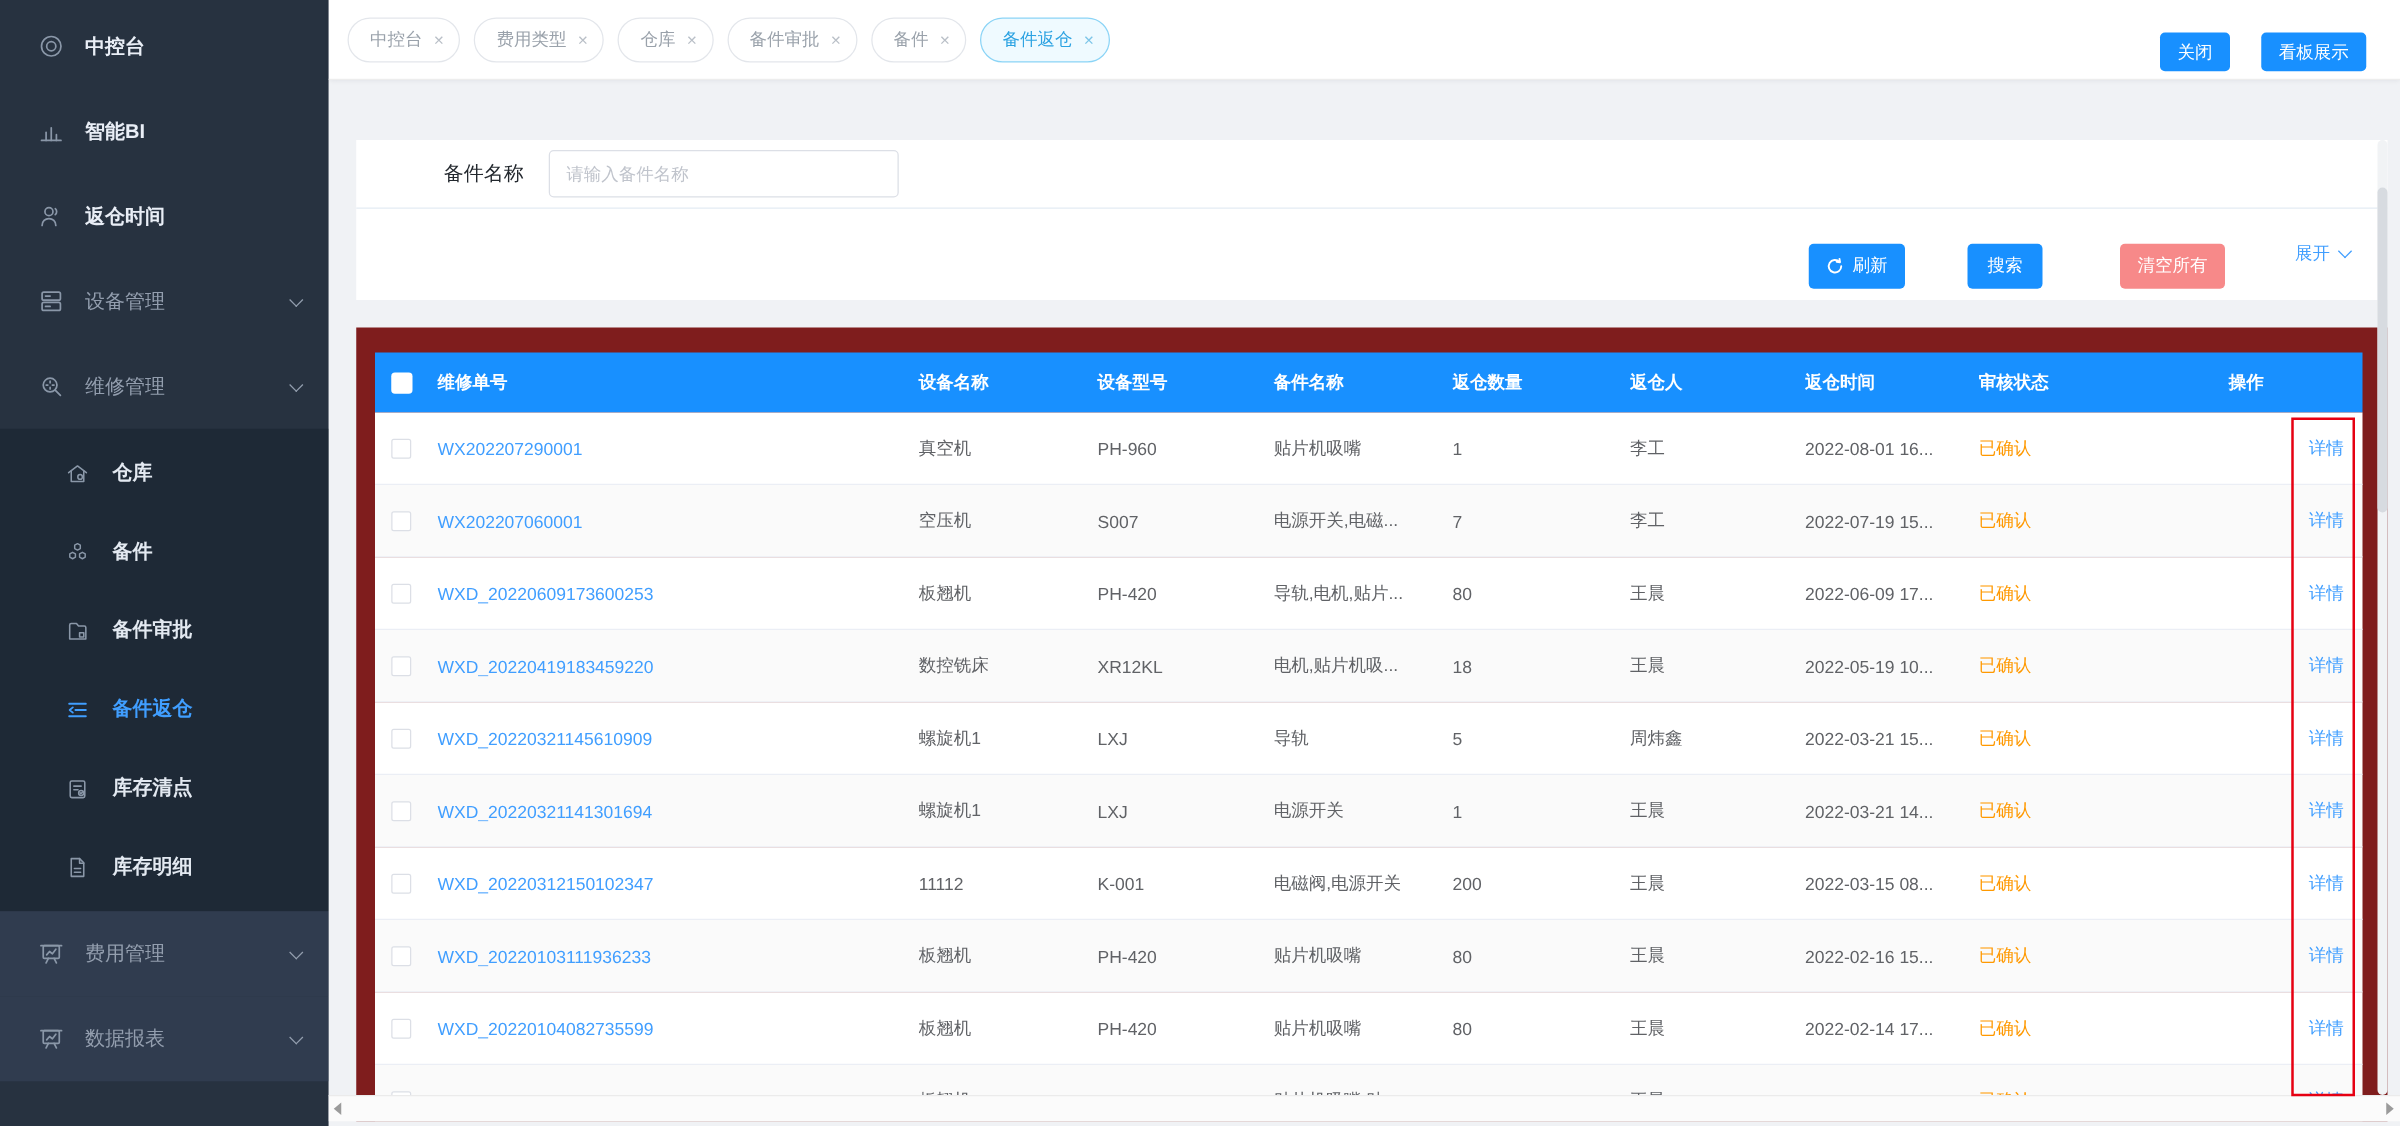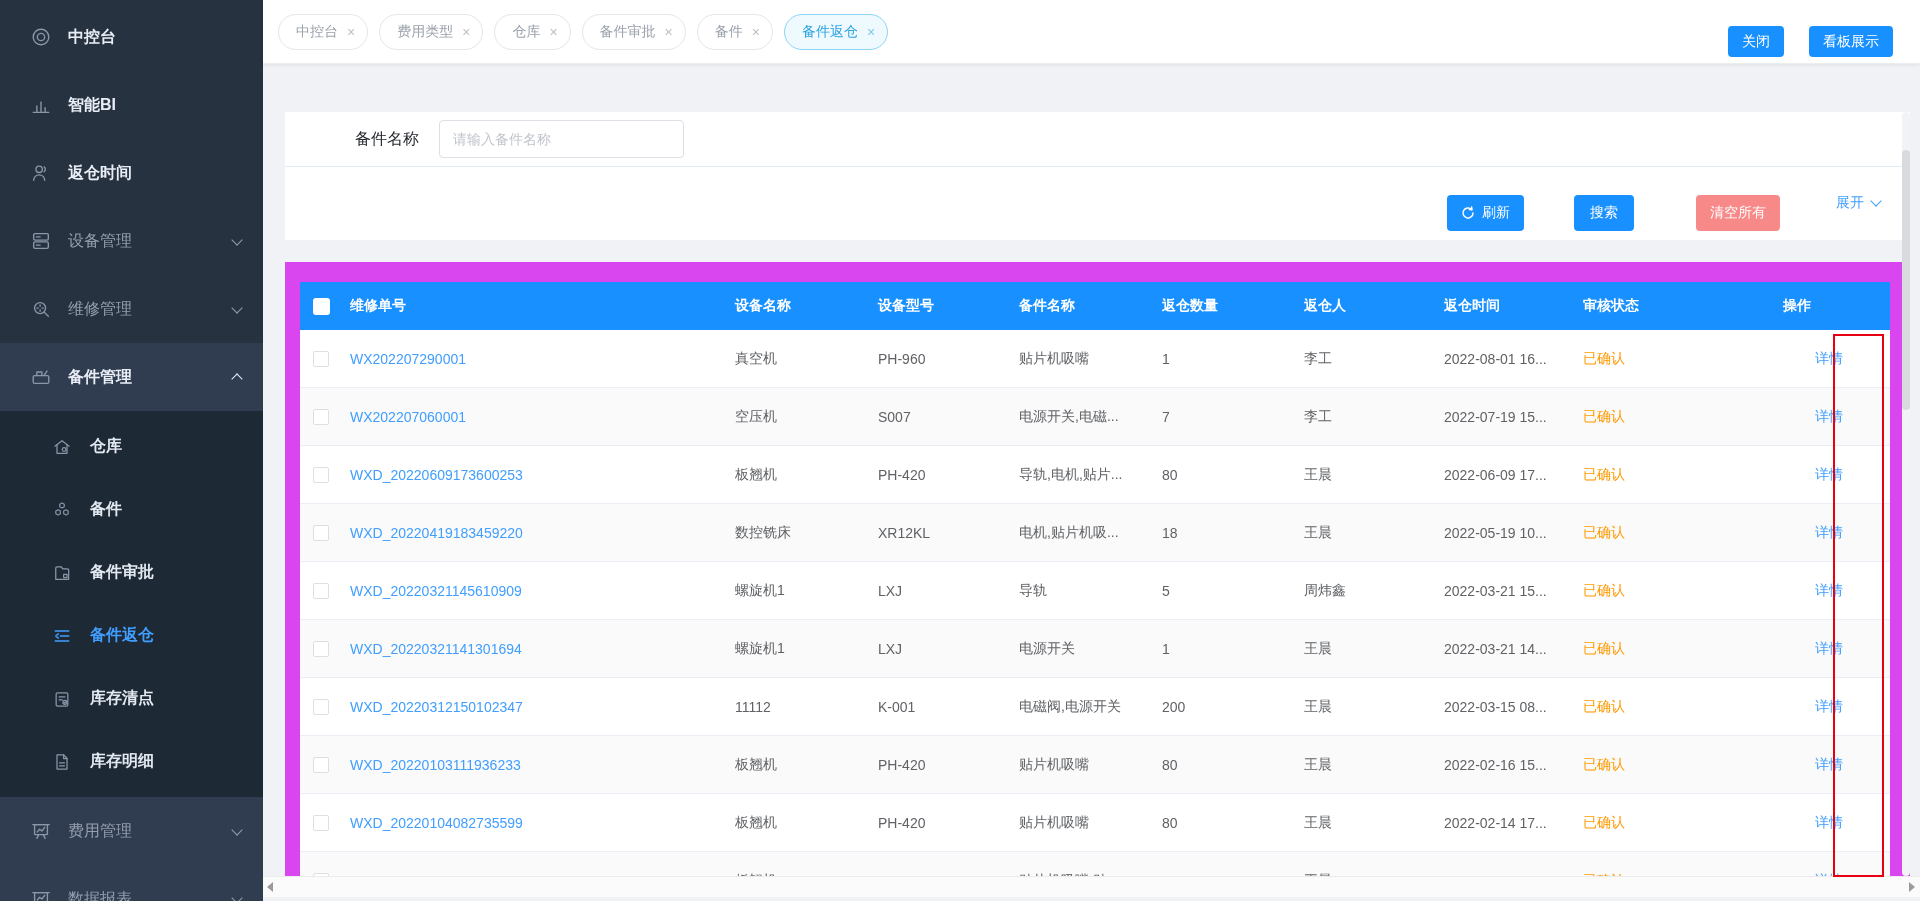--- a/index.html
+++ b/index.html
@@ -46,49 +46,49 @@
   .btn { border:none; border-radius:4px; background:var(--primary,#1890ff); color:#fff; font-size:14px;
          cursor:pointer; font-family:inherit;margin-top:20px; }
   .topbar-buttons .btn { height:31px; padding:0 14px; }
 
   
   .content { position:absolute; left:263px; top:64px; width:1657px; height:837px; background:#f0f2f5; }
 
   .card-search { position:absolute; left:22px; top:48px; width:1625px; height:128px; background:#fff; }
   .filter-row { height:54px; display:flex; align-items:center; padding-left:70px; }
   .filter-label { font-size:16px; color:#23282e; margin-right:20px; }
-  .filter-input { width:245px; height:38px; border:1px solid #dcdfe6; border-radius:4px; padding:0 13px;
+  .filter-input { width:280px; height:38px; border:1px solid #dcdfe6; border-radius:4px; padding:0 13px;
                   font-size:14px; color:#606266; font-family:inherit; outline:none; }
   .filter-input::placeholder { color:#c0c4cc; }
   .card-divider { height:1px; background:#e4ecf3; }
   .toolbar-row { height:72px; display:flex; align-items:center; justify-content:flex-end; padding-right:30px;gap:40px; }
   .toolbar-row .btn { height:36px; display:flex; align-items:center; justify-content:center; }
   .btn-refresh { padding:0 14px; margin-right:10px; gap:7px; }
   .btn-refresh svg { width:14px; height:14px; }
   .btn-search { padding:0 16px; margin-right:22px; }
   .btn-clear { padding:0 14px; margin-right:16px; background:var(--danger_btn,#f78989); }
   .link-expand { display:flex; align-items:center; gap:8px; color:var(--link,#409eff); font-size:14px; cursor:pointer; }
   .link-expand .chev2 { width:8px; height:8px; border-right:1.6px solid var(--link,#409eff);
                         border-bottom:1.6px solid var(--link,#409eff); transform:rotate(45deg); margin-top:-4px; }
 
   
-  .card-table { position:absolute; left:22px; top:198px; width:1625px; height:635px; background:#d946ef; overflow:hidden; }
+  .card-table { position:absolute; left:22px; top:198px; width:1625px; height:635px; background:#7f1d1d; overflow:hidden; }
   .table-wrap { margin:20px 20px 0 15px; }
   .tgrid { display:grid; grid-template-columns:50px 385px 143px 141px 143px 142px 140px 139px 200px 107px; align-items:center; }
   .thead { height:48px; background:var(--table_header_bg,#1890ff); color:#fff; font-size:14px; font-weight:bold; }
   .th-action { text-align:left; padding-right:15px; }
   .trow { height:58px; border-bottom:1px solid #ebeef5; font-size:14px; color:#606266; background:#fff; }
   .trow.stripe { background:#fafafa; }
   .cb-cell { padding-left:13px; }
   .checkbox { width:16px; height:16px; border:1px solid #dcdfe6; border-radius:2px; background:#fff; cursor:pointer; }
   .checkbox.on-blue { width:17px; height:17px; border:none; border-radius:3px; }
   .c-order { color:var(--link,#409eff); cursor:pointer; white-space:nowrap; overflow:hidden; }
   .c-plain { white-space:nowrap; overflow:hidden; }
   .c-status { color:var(--status_orange,#ff9900); }
-  .c-action { color:var(--link,#409eff); text-align:center; padding-right:15px; cursor:pointer; }
+  .c-action { color:var(--link,#409eff); text-align:right; padding-right:15px; cursor:pointer; }
 
   
   .annotation-box { position:absolute; left:1833px; top:334px; width:51px; height:543px;
                     border:2px solid var(--annotation_red,#e60012); z-index:6; pointer-events:none; }
   .hscroll { position:absolute; left:263px; top:876px; width:1657px; height:21px; background:#fbfbfb;
              border-top:1px solid #ebebeb; z-index:5; }
   .tri { position:absolute; top:5px; width:0; height:0; border:5px solid transparent; }
   .tri-left  { left:4px;  border-left:none;  border-right:6px solid #9b9b9b; }
   .tri-right { right:5px; border-right:none; border-left:6px solid #9b9b9b; }
   .vscroll { position:absolute; left:1902px; top:112px; width:8px; height:764px; background:#f1f3f5; border-radius:4px; z-index:4; }
@@ -146,31 +146,20 @@
         <span class="s-icon">
           <svg viewBox="0 0 24 24" fill="none" stroke="currentColor" stroke-width="1.5" stroke-linecap="round">
             <circle cx="11" cy="11" r="6"></circle>
             <path d="M15.4 15.4 20 20"></path>
             <path d="M11 7.6v1.4M11 13v1.4M7.6 11H9M13 11h1.4"></path>
           </svg>
         </span>
         <span class="s-label">维修管理</span>
         <span class="chev down"></span>
       </div>
-      <div class="side-item bright hl">
-        <span class="s-icon">
-          <svg viewBox="0 0 24 24" fill="none" stroke="currentColor" stroke-width="1.5" stroke-linecap="round" stroke-linejoin="round">
-            <rect x="3.5" y="10.5" width="17" height="8.5" rx="1.5"></rect>
-            <path d="M7.5 10.5V6.5h5.5v4"></path>
-            <path d="M15.5 10l3-4.5"></path>
-          </svg>
-        </span>
-        <span class="s-label">备件管理</span>
-        <span class="chev up"></span>
-      </div>
       <div class="submenu">
         <div class="sub-item">
           <span class="s-icon">
             <svg viewBox="0 0 24 24" fill="none" stroke="currentColor" stroke-width="1.5" stroke-linecap="round" stroke-linejoin="round">
               <path d="M3.5 11 12 4.5 20.5 11"></path>
               <path d="M6 9.5V19.5h12V9.5"></path>
               <circle cx="14.5" cy="15" r="2.2"></circle>
             </svg>
           </span>
           <span class="s-label">仓库</span>

